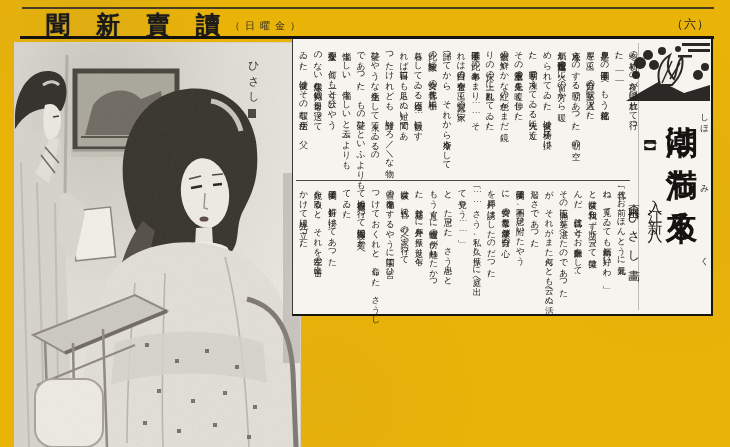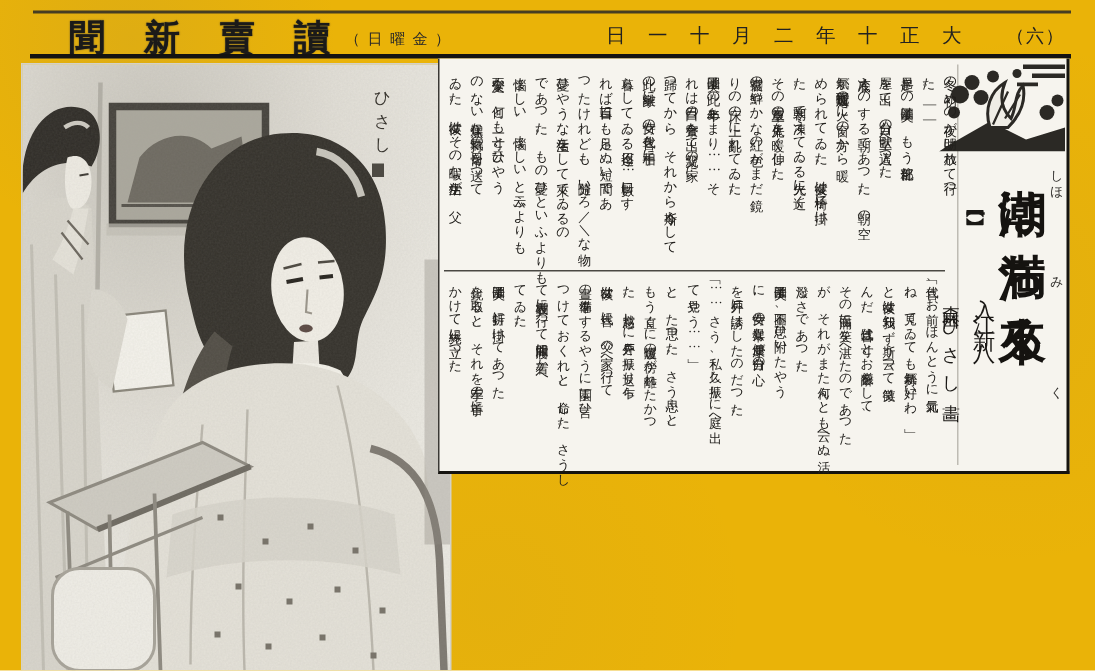--- a/index.html
+++ b/index.html
@@ -53,21 +53,20 @@
       radial-gradient(circle at 45% 90%, rgba(120,118,110,.05), transparent 30%);}
 </style>
 </head>
 <body>
 
 <div id="scan">
 
   <div id="header-rule-top"></div>
   <div id="masthead">聞新賣讀</div>
   <div id="weekday">（日曜金）</div>
-  <div id="dateline">日一十月二年十正大</div>
   <div id="page-number">（六）</div>
   <div id="header-rule-bottom"></div>
 
   <div id="illustration-wrap">
     <svg width="285" height="404" viewBox="0 0 285 404">
       <defs>
         <filter id="grain">
           <feTurbulence type="fractalNoise" baseFrequency="0.8" numOctaves="2" result="n"></feTurbulence>
           <feColorMatrix in="n" type="matrix" values="0 0 0 0 0.35  0 0 0 0 0.34  0 0 0 0 0.31  0 0 0 0.9 0"></feColorMatrix>
         </filter>

